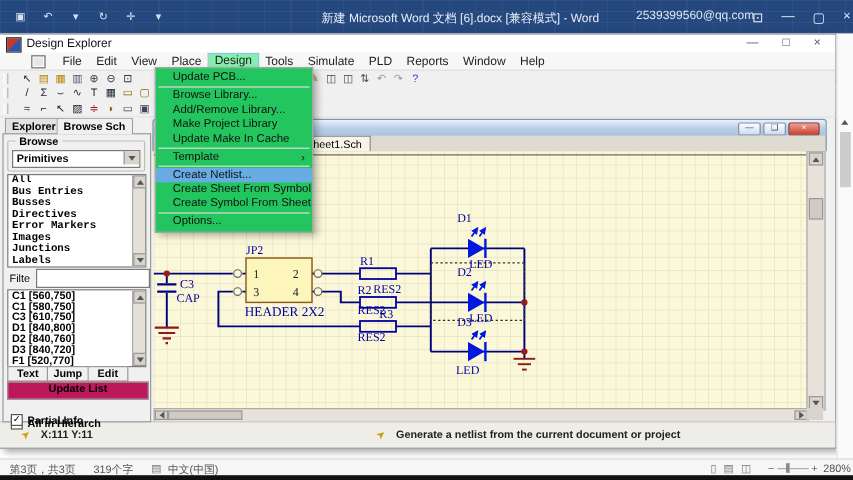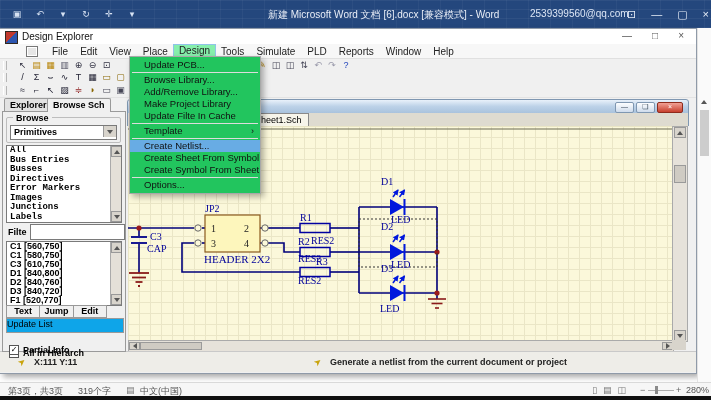--- a/index.html
+++ b/index.html
@@ -59,27 +59,27 @@
   .listbox{position:absolute;left:3px;background:#fff;border:1px solid #7a7a7a;overflow:hidden;font-weight:bold;}
   #list1{top:33px;width:114px;height:76px;}
   #list2{top:129px;width:114px;height:63px;}
   #list1 .lrow{height:9.5px;line-height:9.5px;font-family:Liberation Mono, monospace;}
   #list2 .lrow{height:9px;line-height:9px;}
   .lrow{padding-left:3px;white-space:nowrap;}
   .lscroll{position:absolute;right:0;top:0;width:10px;height:100%;background:#e4e0d8;border-left:1px solid #aaa;}
   .sbtn{position:absolute;left:0;width:9px;height:9px;background:#d8d4cc;border:1px solid #999;
       display:flex;align-items:center;justify-content:center;}
   .sbtn.up{top:0;} .sbtn.dn{bottom:0;}
-  #filter-label{position:absolute;left:5px;top:115px;font-weight:bold;}
+  #filter-label{position:absolute;left:5px;top:115px;font-weight:normal;}
   #filter-input{position:absolute;left:27px;top:112px;width:89px;height:12px;background:#fff;border:1px solid #7a7a7a;}
   #btnrow{position:absolute;left:3px;top:193px;width:101px;height:13px;display:flex;}
   .pbtn{flex:1;border:1px solid #999;border-left:none;background:#f0f0f0;font-weight:bold;text-align:center;line-height:11px;}
   .pbtn:first-child{border-left:1px solid #999;}
-  #updatebtn{position:absolute;left:3px;top:206px;width:116px;height:13px;border:1px solid #999;background:#0ea5e9;
-      font-weight:normal;line-height:11px;}
+  #updatebtn{position:absolute;left:3px;top:206px;width:116px;height:13px;border:1px solid #999;background:#be185d;
+      font-weight:bold;text-align:center;line-height:11px;}
   .cbrow{position:absolute;left:6px;display:flex;align-items:center;gap:4px;font-weight:bold;}
   #cb1{top:236px;} #cb2{top:233px;}
   .cbx{width:8px;height:8px;background:#fff;border:1px solid #555;font-size:8px;line-height:8px;text-align:center;}
 
   
   #mdi-titlebar{position:absolute;left:127px;top:70px;width:560px;height:14px;
       background:linear-gradient(#e9f1fa,#bdd2e8 45%,#a6c0db);border:1px solid #7f97b1;border-radius:3px 3px 0 0;}
   #mdi-buttons{position:absolute;right:5px;top:2px;display:flex;gap:2px;}
   .mbtn{width:17px;height:9px;border:1px solid #7f97b1;border-radius:2px;background:linear-gradient(#fdfeff,#cfdcec);
       font-size:7px;line-height:7px;text-align:center;color:#345;}
@@ -437,21 +437,21 @@
       <span id="status-hint">Generate a netlist from the current document or project</span>
     </div>
   </div>
 
   <div id="design-menu">
       <div class="dmi"><span>Update PCB...</span></div>
       <div class="dsep"></div>
       <div class="dmi"><span>Browse Library...</span></div>
       <div class="dmi"><span>Add/Remove Library...</span></div>
       <div class="dmi"><span>Make Project Library</span></div>
-      <div class="dmi"><span>Update Filte In Cache</span></div>
+      <div class="dmi"><span>Update Make In Cache</span></div>
       <div class="dsep"></div>
       <div class="dmi"><span>Template</span><span class="sub">›</span></div>
       <div class="dsep"></div>
       <div class="dmi hl"><span>Create Netlist...</span></div>
       <div class="dmi"><span>Create Sheet From Symbol</span></div>
       <div class="dmi"><span>Create Symbol From Sheet</span></div>
       <div class="dsep"></div>
       <div class="dmi"><span>Options...</span></div>
     </div>
 

